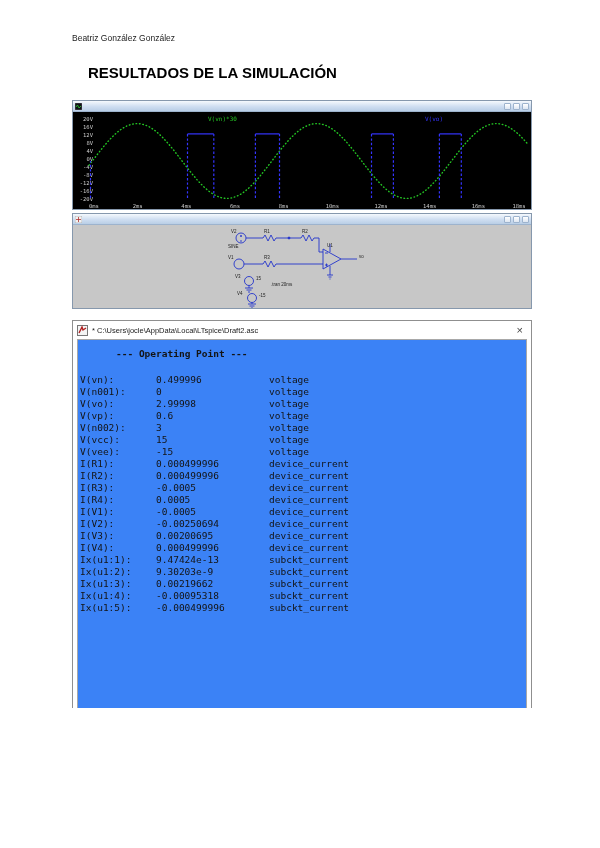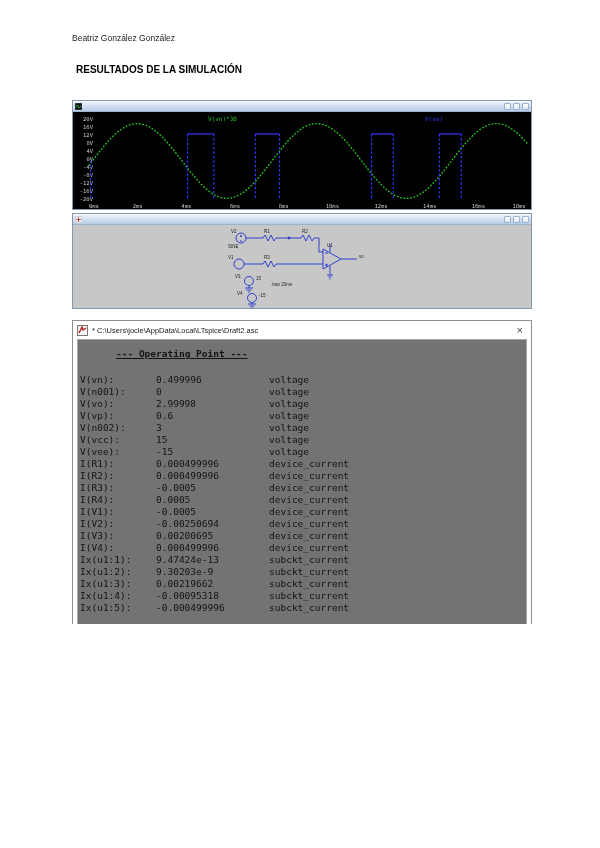--- a/index.html
+++ b/index.html
@@ -1,41 +1,41 @@
 <!DOCTYPE html>
 <html><head>
 <meta charset="utf-8">
 <style>
   html,body{margin:0;padding:0;background:#fff;}
-  .page{position:relative;width:600px;height:624px;background:#ffffff;
+  .page{position:relative;width:600px;height:708px;background:#ffffff;
         font-family:"Liberation Sans",sans-serif;overflow:hidden;}
   .author{position:absolute;left:72px;top:33px;font-size:8.5px;color:#1c1c1c;}
-  .heading{position:absolute;left:76px;top:64px;font-size:10px;font-weight:bold;color:#000;text-align:center;}
+  .heading{position:absolute;left:88px;top:64px;font-size:15px;font-weight:bold;color:#000;text-align:center;}
 
   
   .win{position:absolute;left:72px;width:460px;border:1px solid #8698ad;box-sizing:border-box;}
   #waveform-win{top:100px;height:110px;background:#000;}
   #schematic-win{top:213px;height:96px;background:#c7c7c7;}
   .titlebar{height:10px;background:linear-gradient(#f5f9fd,#cfdef1 55%,#b9cee6);
             border-bottom:1px solid #9db3cd;display:flex;align-items:center;padding:0 2px;gap:2px;}
   .titlebar .spacer{flex:1;}
   .tb-btn{width:7px;height:7px;background:linear-gradient(#ffffff,#dde6f2);
           border:1px solid #9db3cd;border-radius:1px;box-sizing:border-box;}
   .tb-icon{display:block;}
   .plot-svg,.schem-svg{display:block;}
 
   
   #op-win{position:absolute;left:72px;top:320px;width:460px;height:403px;
           border:1px solid #8f8f8f;background:#fff;box-sizing:border-box;}
   .op-titlebar{height:18px;display:flex;align-items:center;gap:4px;padding:0 6px 0 4px;}
   .op-title{font-size:7.5px;color:#222;white-space:nowrap;overflow:hidden;flex:1;}
   .op-close{font-size:11px;color:#444;line-height:10px;cursor:default;padding:0 2px;}
   .op-content{position:absolute;left:4px;right:4px;top:18px;bottom:4px;border:1px solid #a8a8a8;
-              background:#737373;overflow:hidden;font-family:"DejaVu Sans Mono",monospace;
-              font-size:9.5px;color:#141414;text-decoration:underline;}
+              background:#3b82f6;overflow:hidden;font-family:"DejaVu Sans Mono",monospace;
+              font-size:9.5px;color:#141414;}
   .op-header{margin:8px 0 0 38px;font-weight:bold;}
   #op-rows{margin-top:15px;}
   .op-row{position:relative;height:12px;text-align:center;}
   .op-row .c1{position:absolute;left:2px;}
   .op-row .c2{position:absolute;left:78px;}
   .op-row .c3{position:absolute;left:191px;}
 </style>
 </head>
 <body>
 

